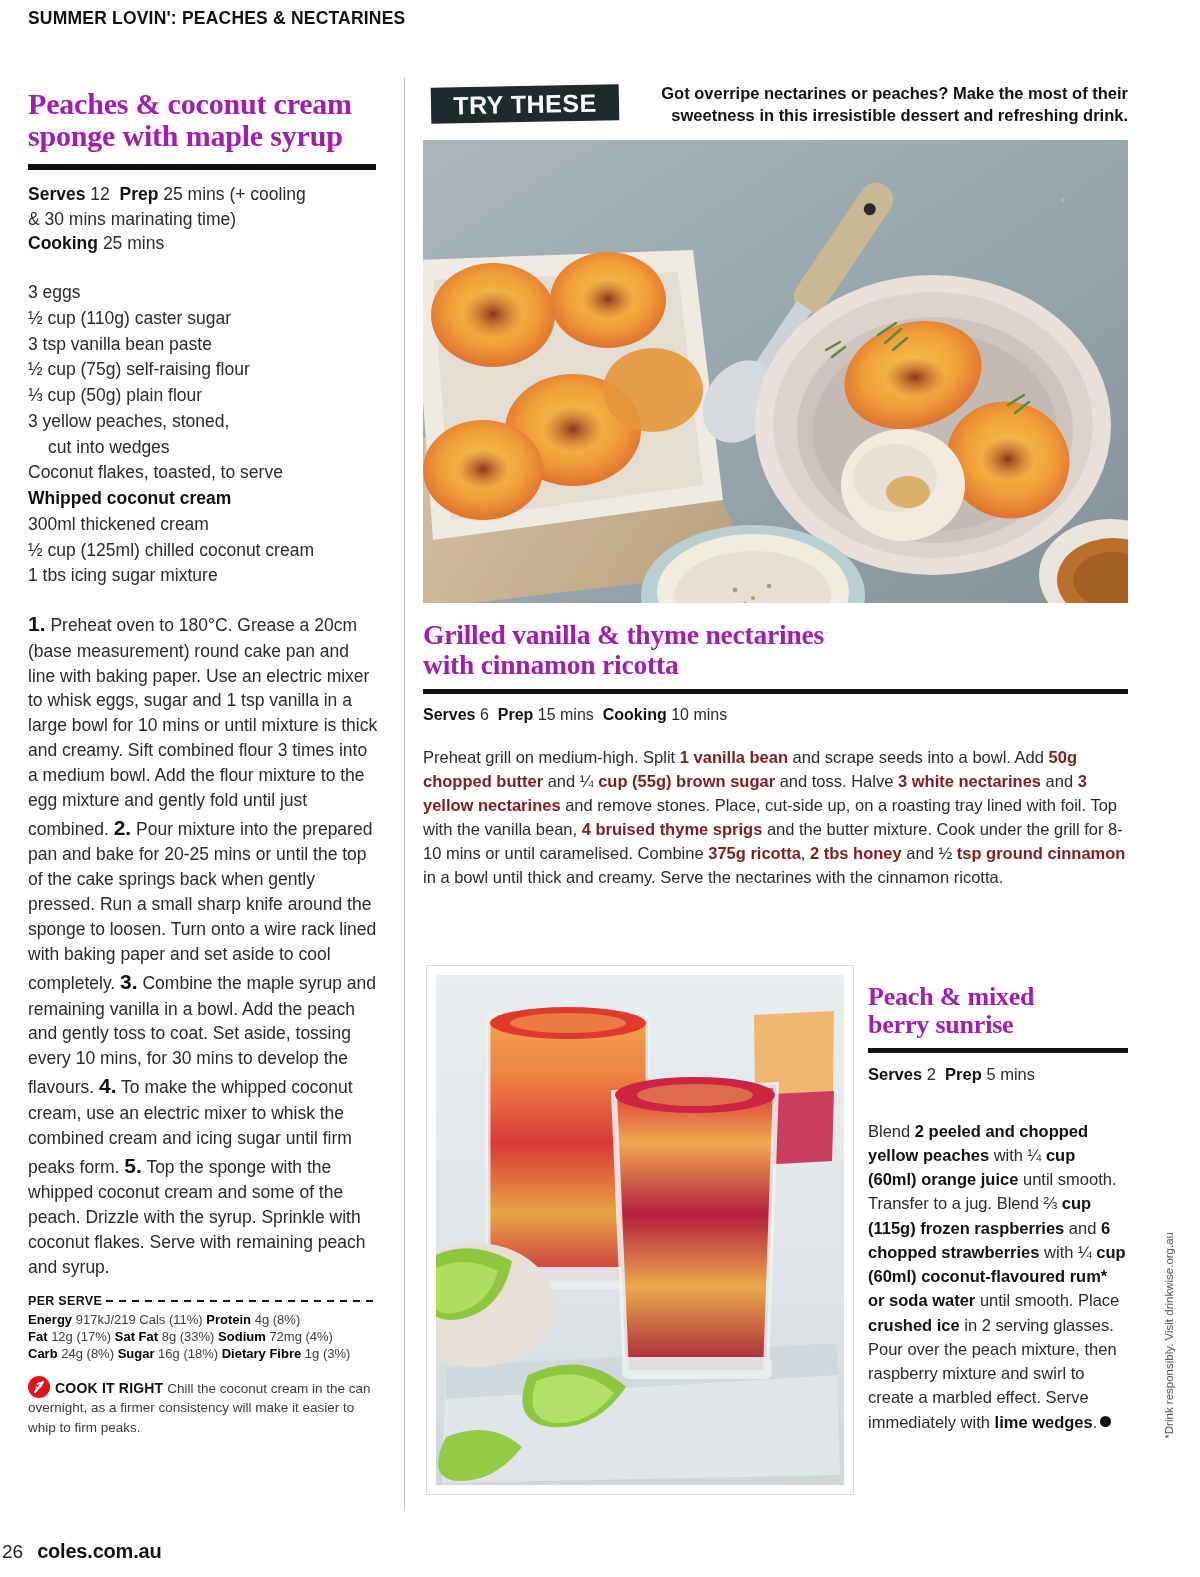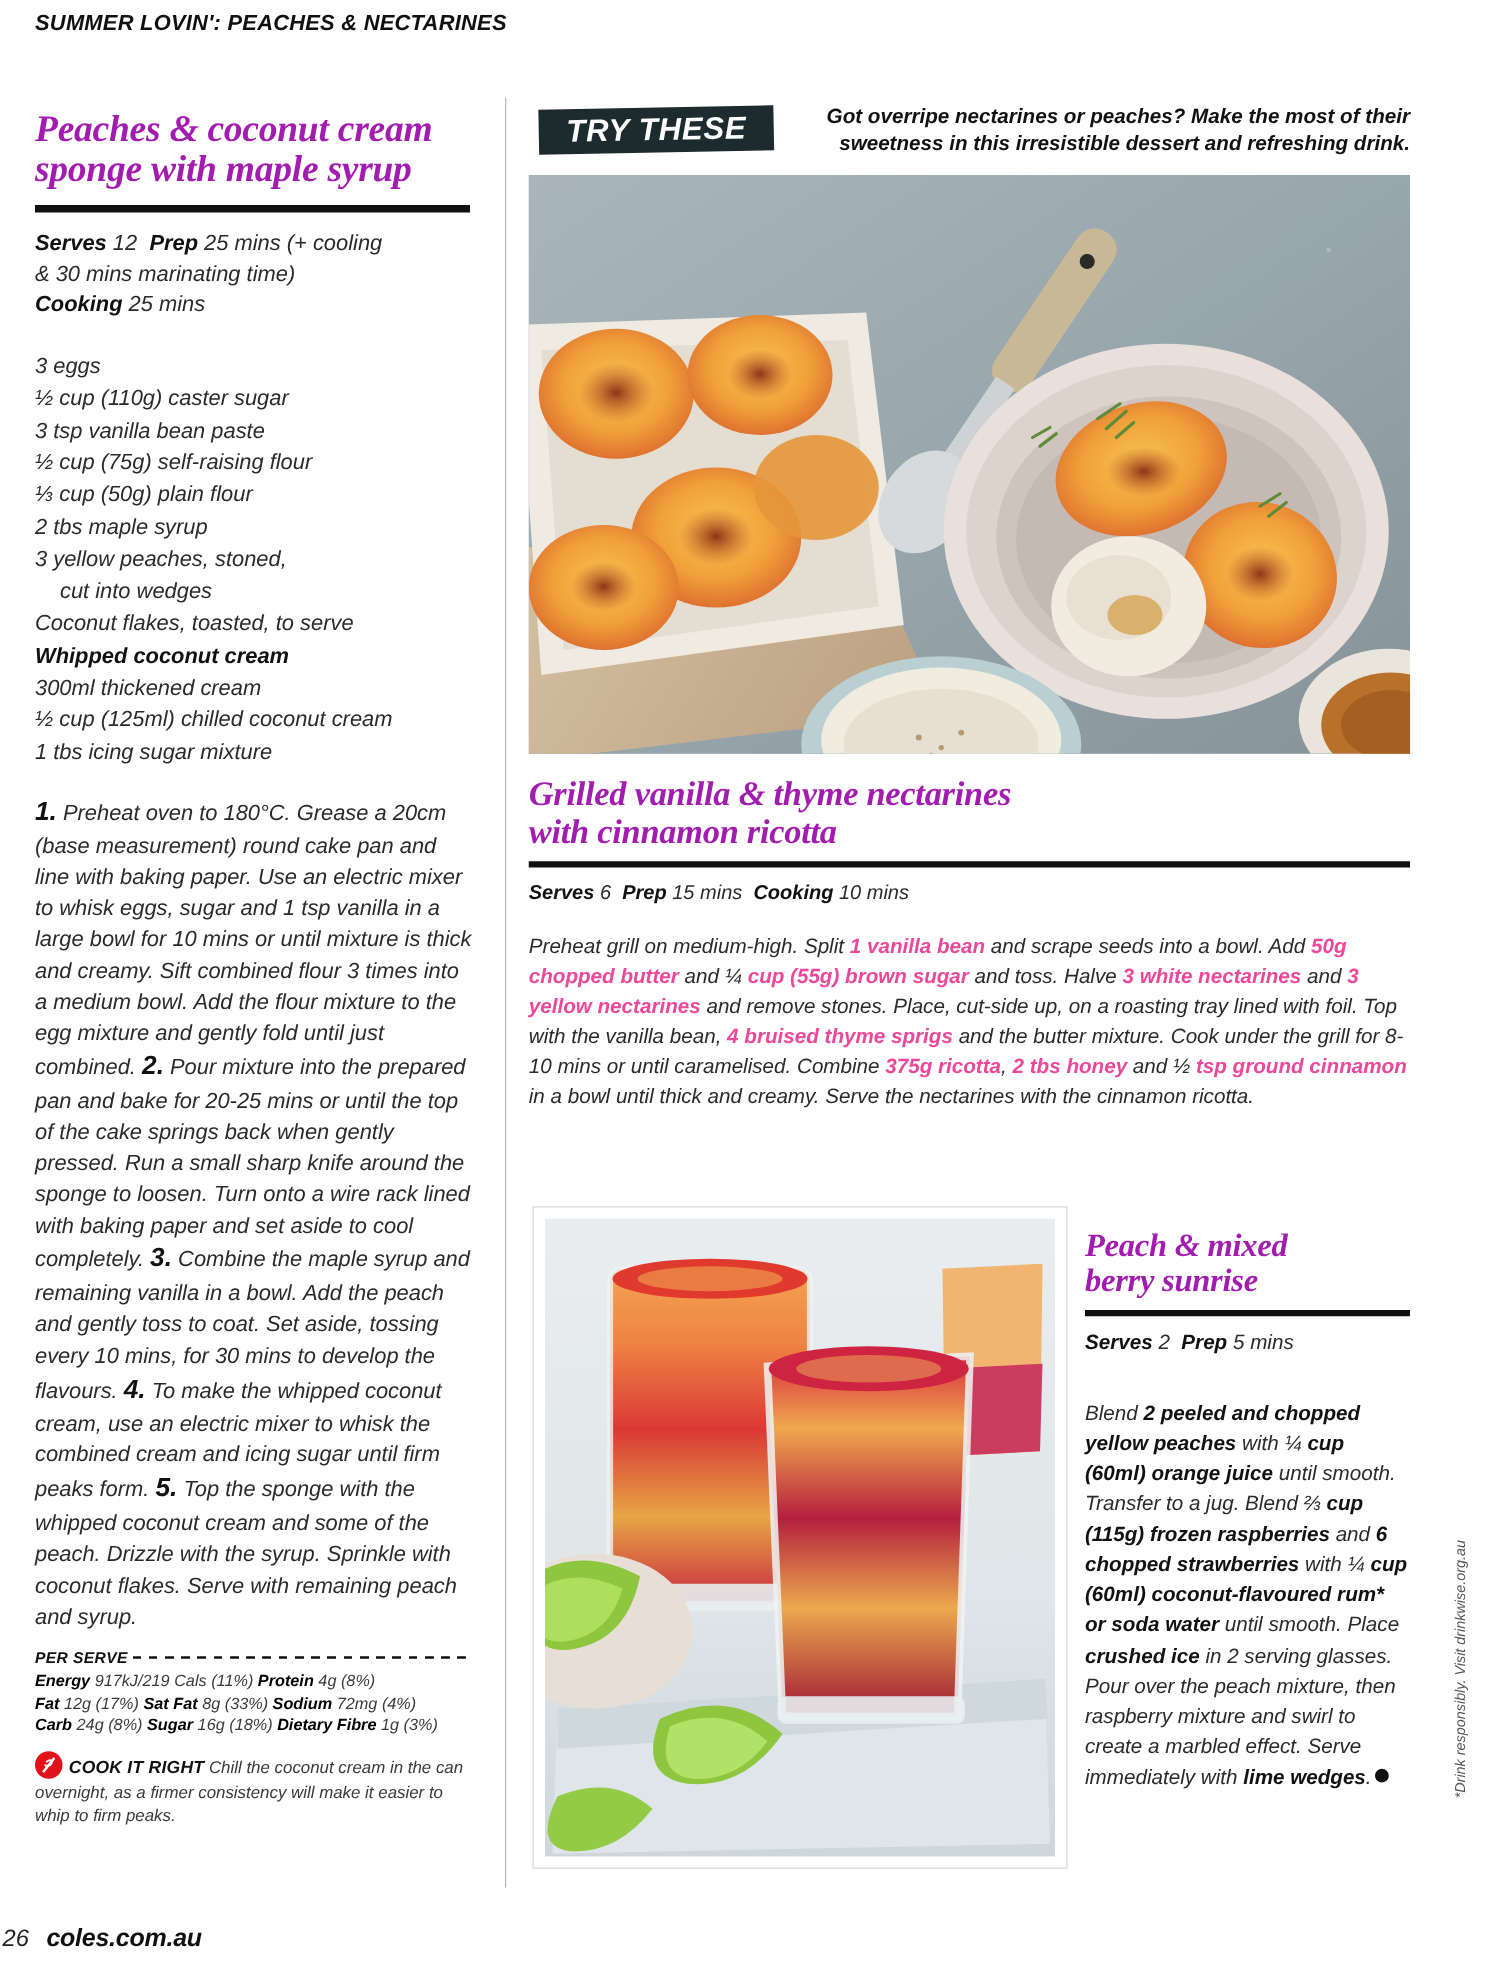--- a/index.html
+++ b/index.html
@@ -3,21 +3,21 @@
 <meta charset="utf-8">
 <style>
   * { box-sizing: border-box; margin: 0; padding: 0; }
   html, body {
     width: 1200px; height: 1577px;
     background: #ffffff;
     font-family: "Liberation Sans", sans-serif;
     color: #1a1a1a;
     overflow: hidden;
   }
-  .page { position: relative; width: 1200px; height: 1577px; font-style: italic; }
+  .page { position: relative; width: 1200px; height: 1577px; }
 
   
   .runhead {
     position: absolute; left: 28px; top: 8px;
     font-size: 17.5px; font-weight: bold; letter-spacing: .2px;
     color: #101010;
   }
 
   
   .col-rule {
@@ -97,21 +97,21 @@
   }
 
   
   .mid { position: absolute; left: 423px; top: 620px; width: 705px; }
   .mid .recipe-title { font-size: 27.5px; }
   .mid .rule-thick { height: 5px; margin: 10px 0 10px 0; }
   .mid .meta { font-size: 16px; }
   .mid-body {
     margin-top: 18px; font-size: 16.5px; line-height: 1.46; color: #2a2a2a;
   }
-  .mid-body b { color: #ec4899; }
+  .mid-body b { color: #7f1d1d; }
 
   
   .drink-frame {
     position: absolute; left: 426px; top: 965px; width: 428px; height: 530px;
     background: #ffffff; border: 1px solid #d8d8d8; padding: 9px;
   }
   .drink { width: 100%; height: 100%; overflow: hidden; background: #cfd8dc; }
 
   
   .right-col { position: absolute; left: 868px; top: 983px; width: 260px; }
@@ -168,21 +168,20 @@
       <b>Cooking</b>
       <span>25 mins</span>
     </div>
 
     <div class="ingredients">
       <div>3 eggs</div>
       <div>½ cup (110g) caster sugar</div>
       <div>3 tsp vanilla bean paste</div>
       <div>½ cup (75g) self-raising flour</div>
       <div>⅓ cup (50g) plain flour</div>
-      <div>2 tbs maple syrup</div>
       <div>3 yellow peaches, stoned,</div>
       <div class="indent">cut into wedges</div>
       <div>Coconut flakes, toasted, to serve</div>
       <div class="sub">Whipped coconut cream</div>
       <div>300ml thickened cream</div>
       <div>½ cup (125ml) chilled coconut cream</div>
       <div>1 tbs icing sugar mixture</div>
     </div>
 
     <div class="method">

